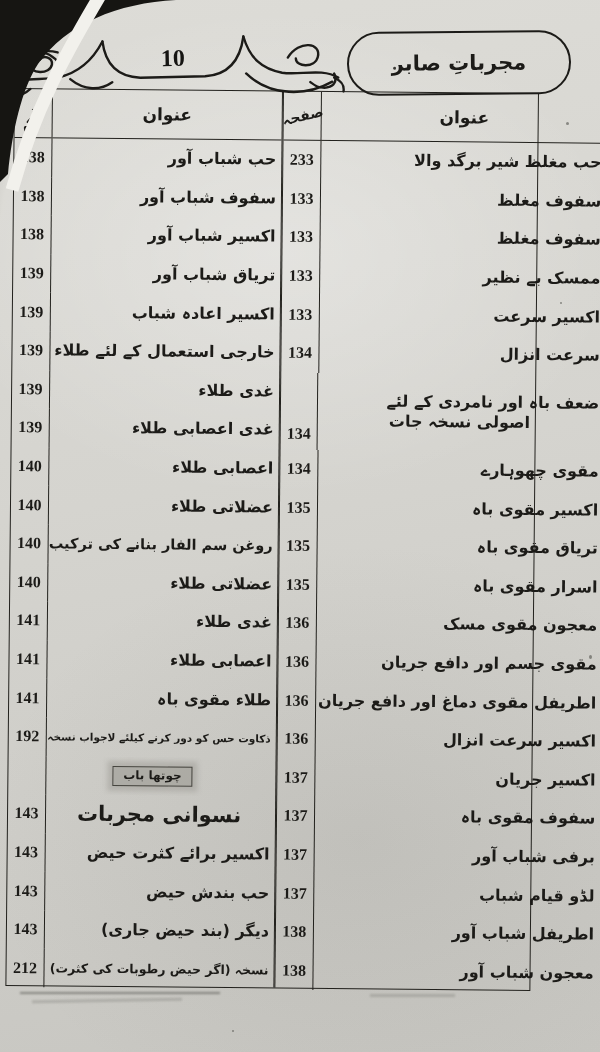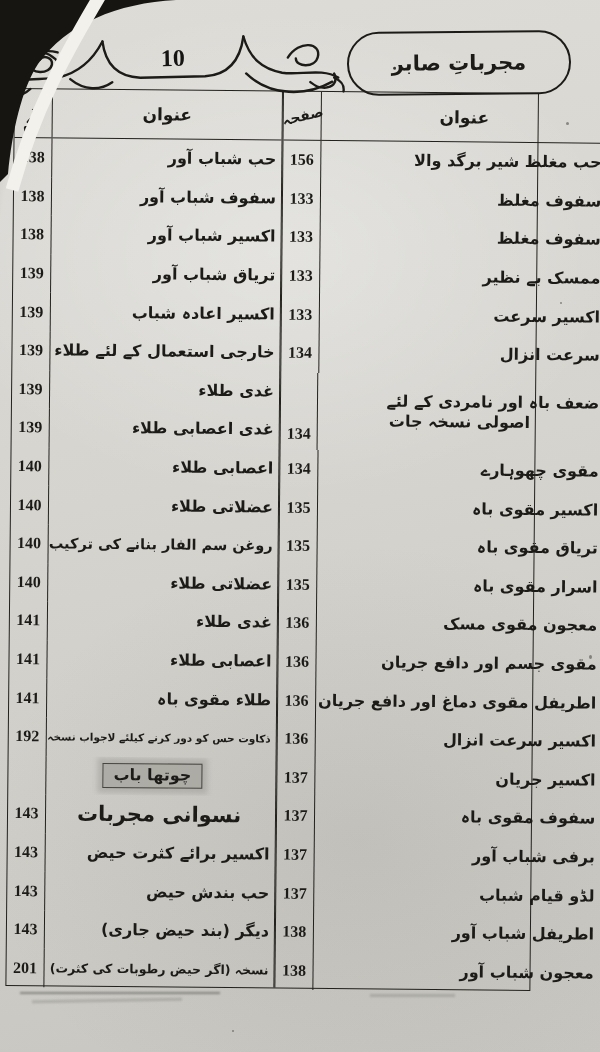--- a/index.html
+++ b/index.html
@@ -55,21 +55,21 @@
   .title-cell{
     flex:1;min-width:0;direction:rtl;display:flex;flex-direction:column;justify-content:center;
     padding:0 5px 0 2px;overflow:hidden;
   }
   .title-line{font-size:16px;font-weight:bold;white-space:nowrap;text-align:right;line-height:1.25;}
   .two-line .title-line:nth-child(2){text-align:center;}
   .toc-row.section .title-cell{align-items:center;}
   .toc-row.section .title-line{font-size:21px;text-align:center;}
   .toc-row.chapter .title-cell{flex-direction:row;justify-content:center;align-items:center;}
   .chapter-box{
-    font-size:16px;font-weight:bold;direction:rtl;white-space:nowrap;
+    font-size:12px;font-weight:bold;direction:rtl;white-space:nowrap;
     border:1.6px solid #46453f;padding:1px 10px 3px;
     background:rgba(150,148,141,.55);
     box-shadow:0 0 5px 5px rgba(150,148,141,.45);
     margin-right:14px;
   }
   
   .smudge{position:absolute;background:rgba(110,110,104,.30);filter:blur(1px);z-index:1;}
   .speck{position:absolute;background:rgba(70,70,64,.55);border-radius:50%;z-index:1;}
 </style>
 </head>
@@ -227,40 +227,40 @@
               <div class="title-line">حب بندش حیض</div>
             </div>
           </div>
           <div class="toc-row">
             <div class="page-cell">143</div>
             <div class="title-cell">
               <div class="title-line">دیگر (بند حیض جاری)</div>
             </div>
           </div>
           <div class="toc-row">
-            <div class="page-cell">201</div>
+            <div class="page-cell">212</div>
             <div class="title-cell">
               <div class="title-line" style="font-size: 12.5px;">نسخہ (اگر حیض رطوبات کی کثرت)</div>
             </div>
           </div>
         </div>
     </div>
 
     <div class="mid-sep"></div>
 
     <div class="pane pane-right">
       <div class="pane-head">
         <div class="page-cell">
           <span>صفحہ</span>
         </div>
         <div class="head-title">عنوان</div>
       </div>
       <div class="pane-body" id="right-rows">
           <div class="toc-row">
-            <div class="page-cell">156</div>
+            <div class="page-cell">233</div>
             <div class="title-cell">
               <div class="title-line">حب مغلظ شیر برگد والا</div>
             </div>
           </div>
           <div class="toc-row">
             <div class="page-cell">133</div>
             <div class="title-cell">
               <div class="title-line">سفوف مغلظ</div>
             </div>
           </div>

